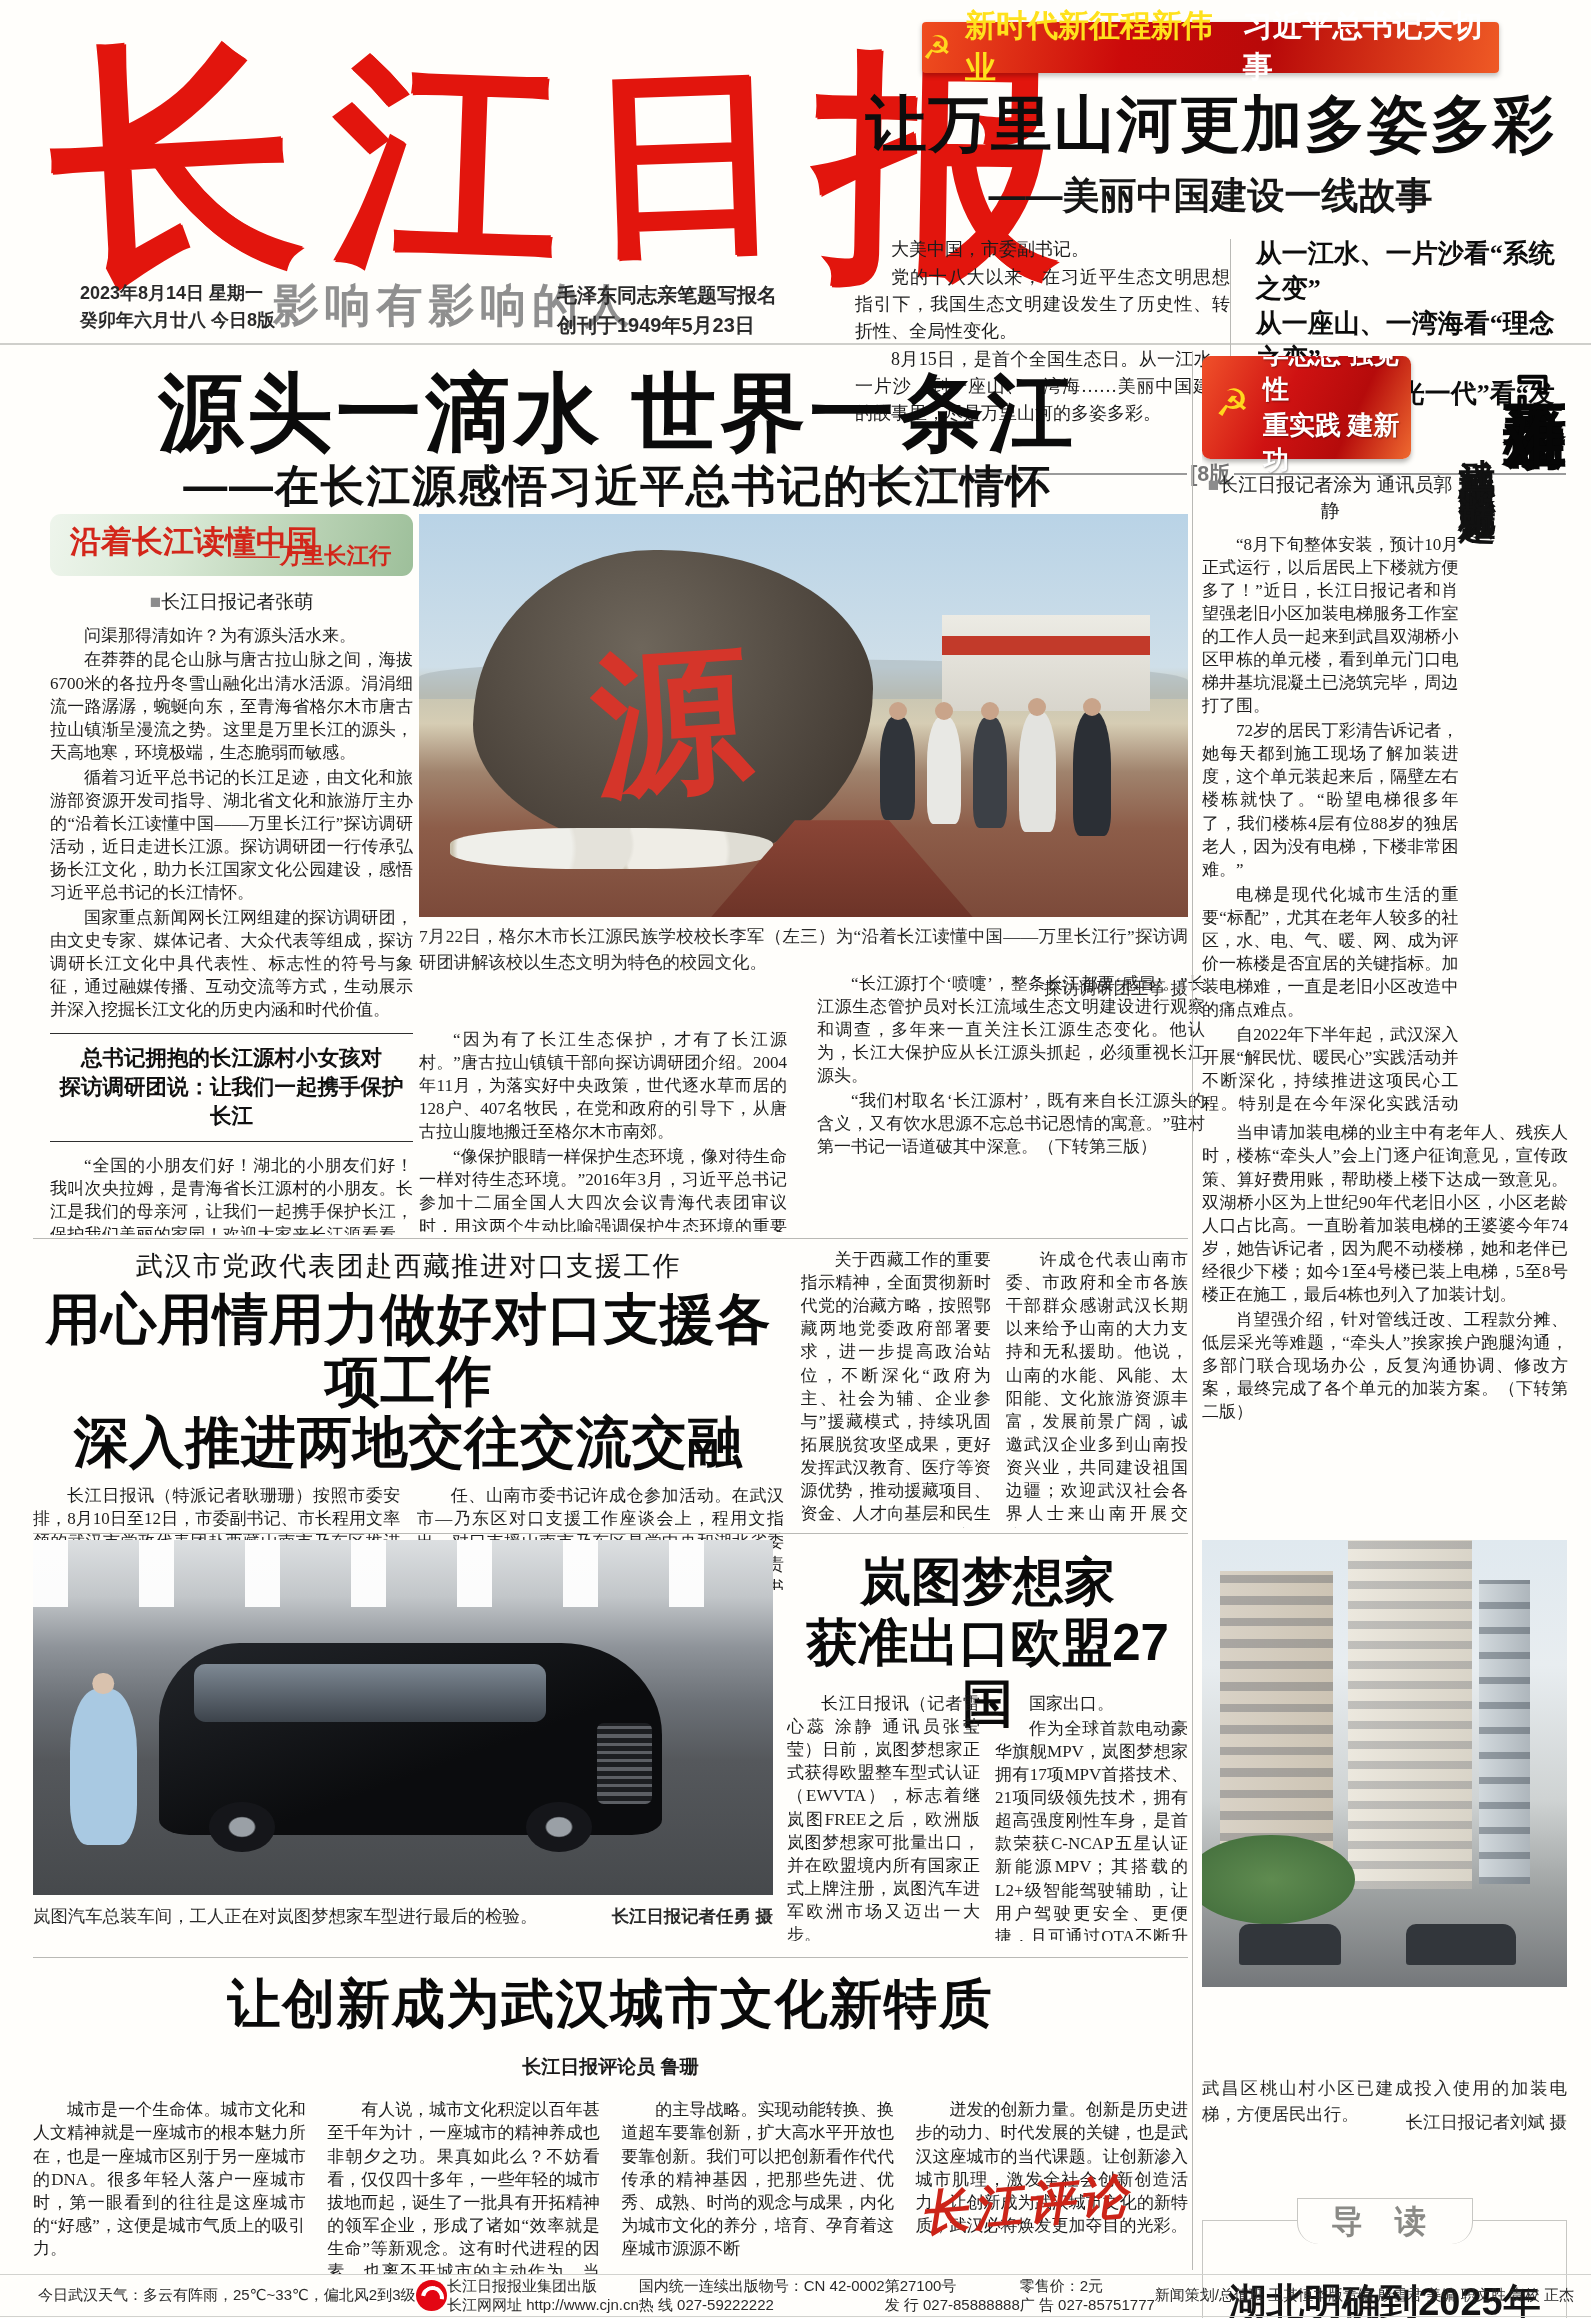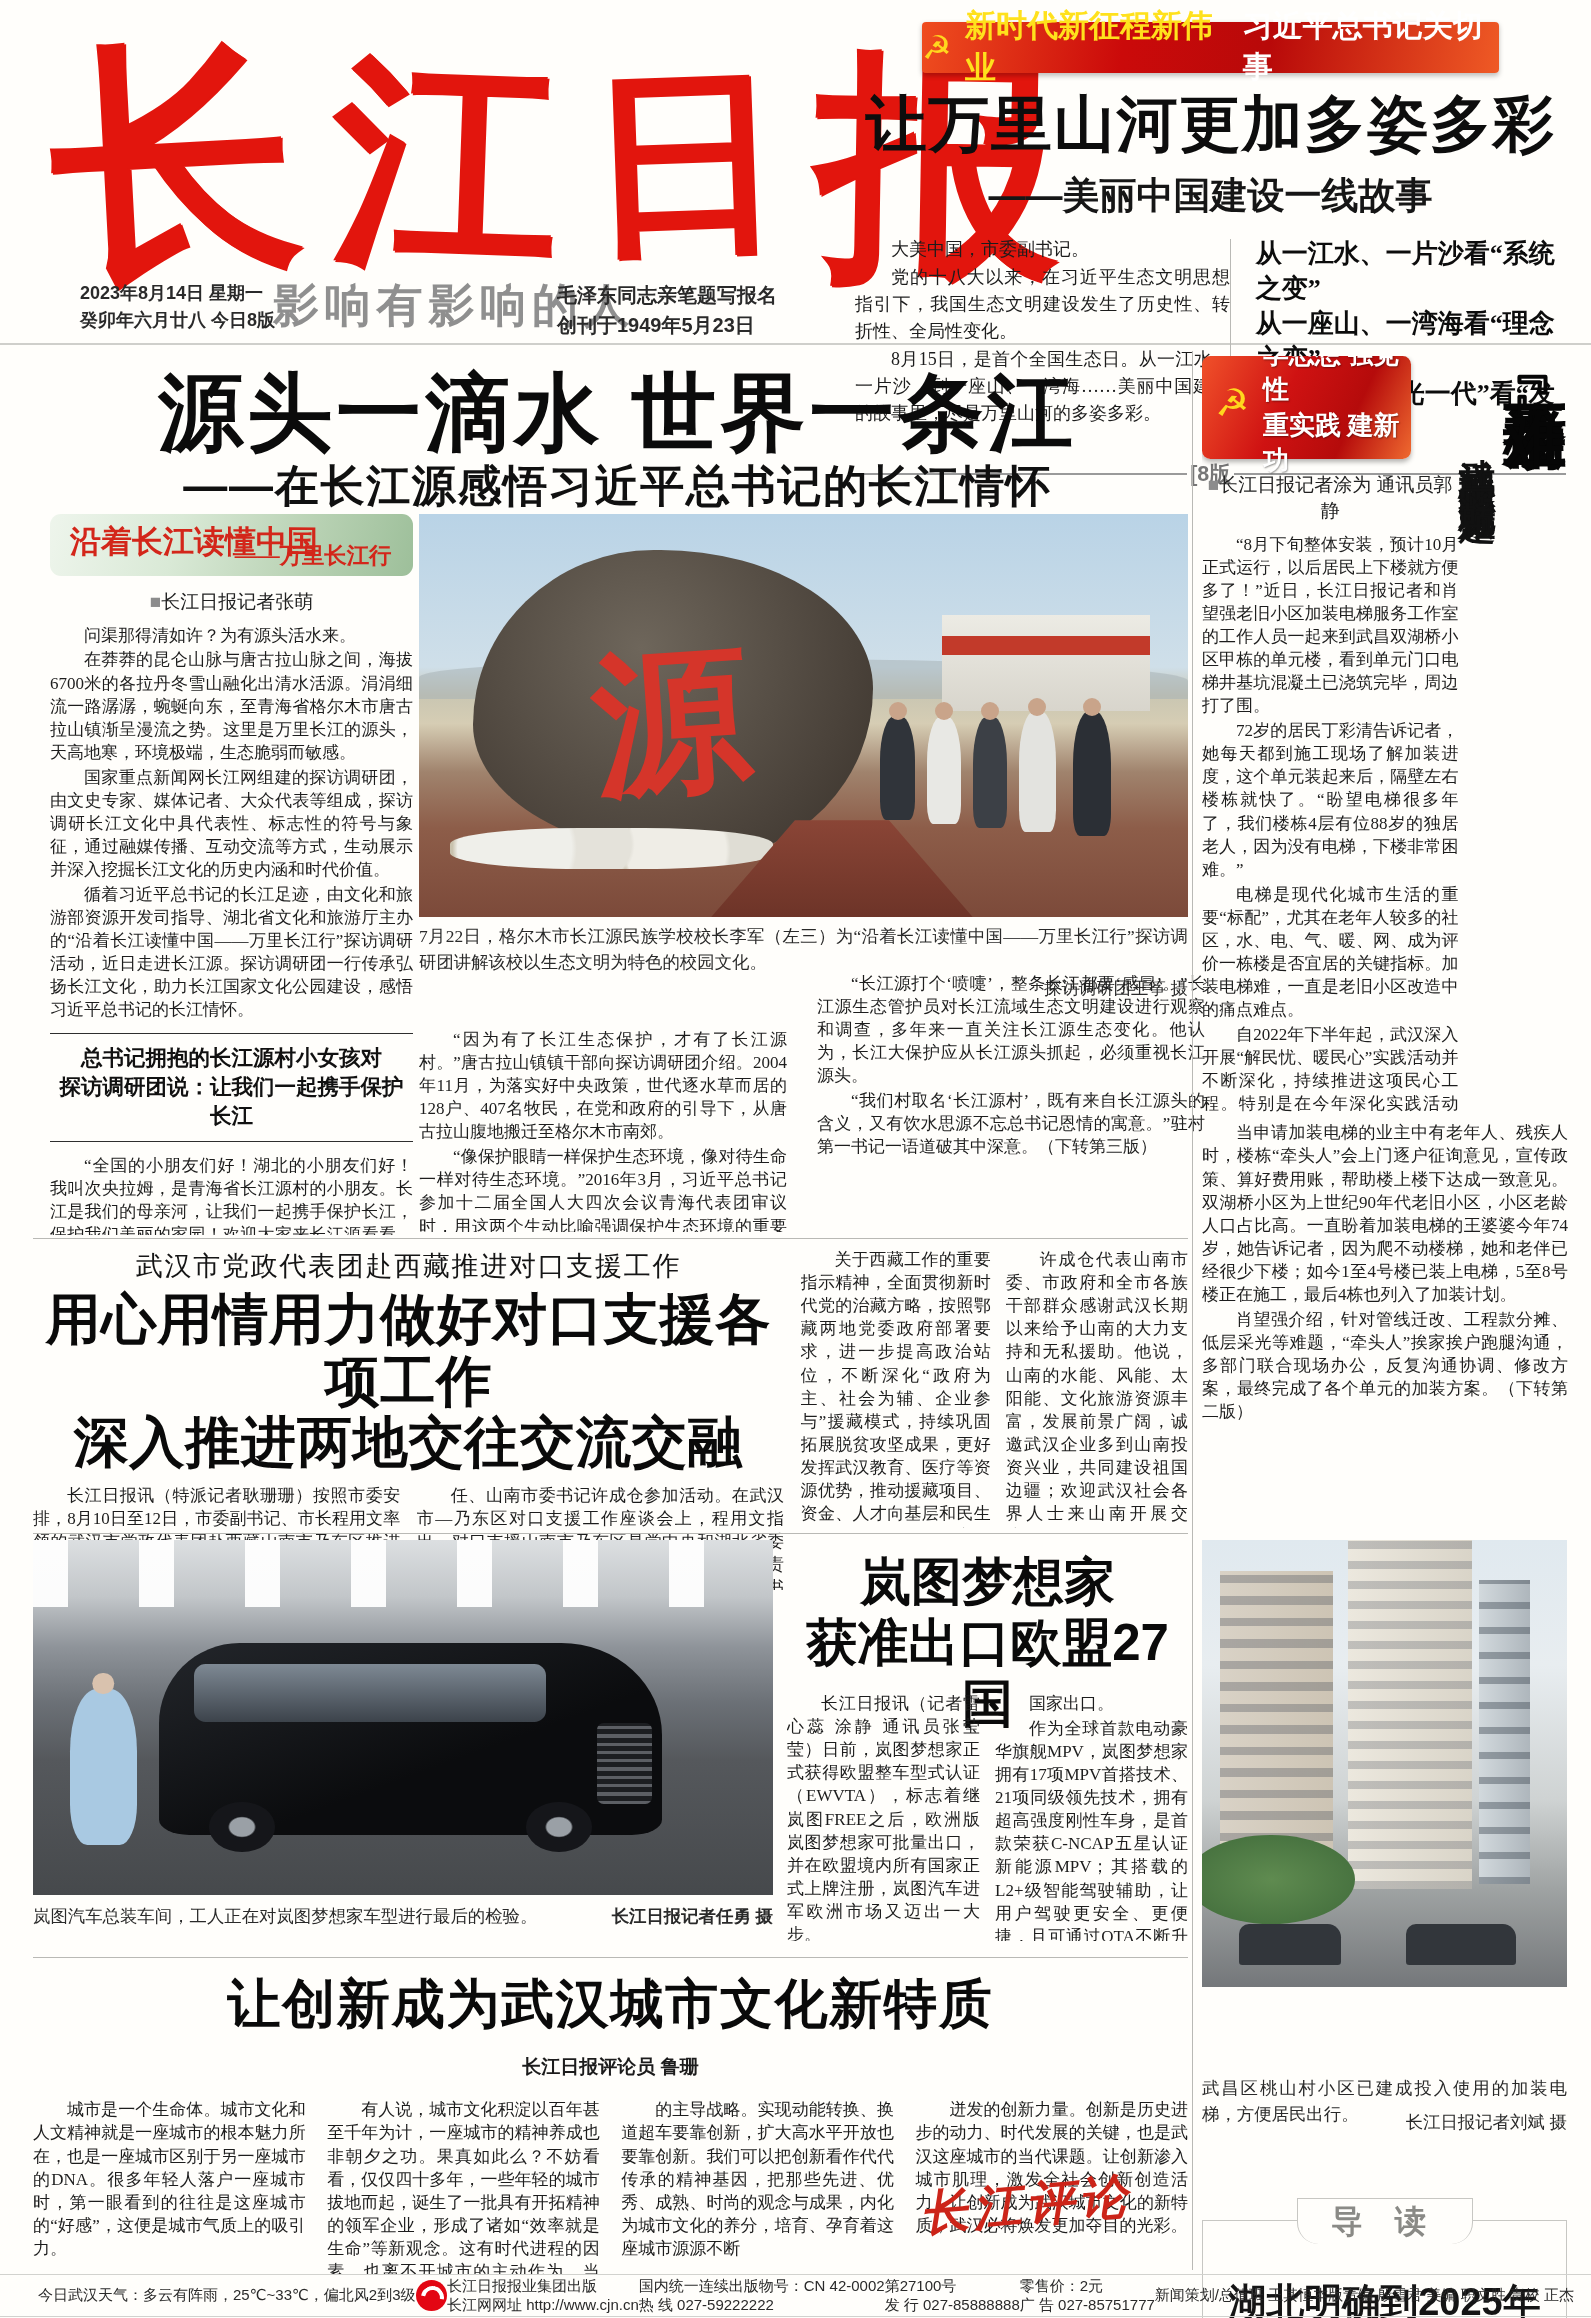--- a/index.html
+++ b/index.html
@@ -198,22 +198,22 @@
   <div class="abs main-sub sans" style="left:50px;top:457px;width:1135px;">——在长江源感悟习近平总书记的长江情怀</div>
 
   <div class="abs" style="left:50px;top:514px;width:363px;height:721px;overflow:hidden;">
     <div class="series-badge">
       <div class="l1">沿着长江读懂中国</div>
       <div class="l2">——万里长江行</div>
     </div>
     <div class="byline sans"><span class="sq">■</span><span>长江日报记者张萌</span></div>
     <p class="body">问渠那得清如许？为有源头活水来。</p>
     <p class="body">在莽莽的昆仑山脉与唐古拉山脉之间，海拔6700米的各拉丹冬雪山融化出清水活源。涓涓细流一路潺潺，蜿蜒向东，至青海省格尔木市唐古拉山镇渐呈漫流之势。这里是万里长江的源头，天高地寒，环境极端，生态脆弱而敏感。</p>
+    <p class="body">循着习近平总书记的长江足迹，由文化和旅游部资源开发司指导、湖北省文化和旅游厅主办的“沿着长江读懂中国——万里长江行”探访调研活动，近日走进长江源。探访调研团一行传承弘扬长江文化，助力长江国家文化公园建设，感悟习近平总书记的长江情怀。</p>
     <p class="body">国家重点新闻网长江网组建的探访调研团，由文史专家、媒体记者、大众代表等组成，探访调研长江文化中具代表性、标志性的符号与象征，通过融媒传播、互动交流等方式，生动展示并深入挖掘长江文化的历史内涵和时代价值。</p>
-    <p class="body">循着习近平总书记的长江足迹，由文化和旅游部资源开发司指导、湖北省文化和旅游厅主办的“沿着长江读懂中国——万里长江行”探访调研活动，近日走进长江源。探访调研团一行传承弘扬长江文化，助力长江国家文化公园建设，感悟习近平总书记的长江情怀。</p>
     <div class="crosshead sans">
       <div>总书记拥抱的长江源村小女孩对</div>
       <div>探访调研团说：让我们一起携手保护长江</div>
     </div>
     <p class="body">“全国的小朋友们好！湖北的小朋友们好！我叫次央拉姆，是青海省长江源村的小朋友。长江是我们的母亲河，让我们一起携手保护长江，保护我们美丽的家园！欢迎大家来长江源看看，到我们家做客！”</p>
 
   </div>
 
   <div class="photo photo-main" style="left:419px;top:514px;width:769px;height:403px;">
     <div class="pm-mountains"></div>

